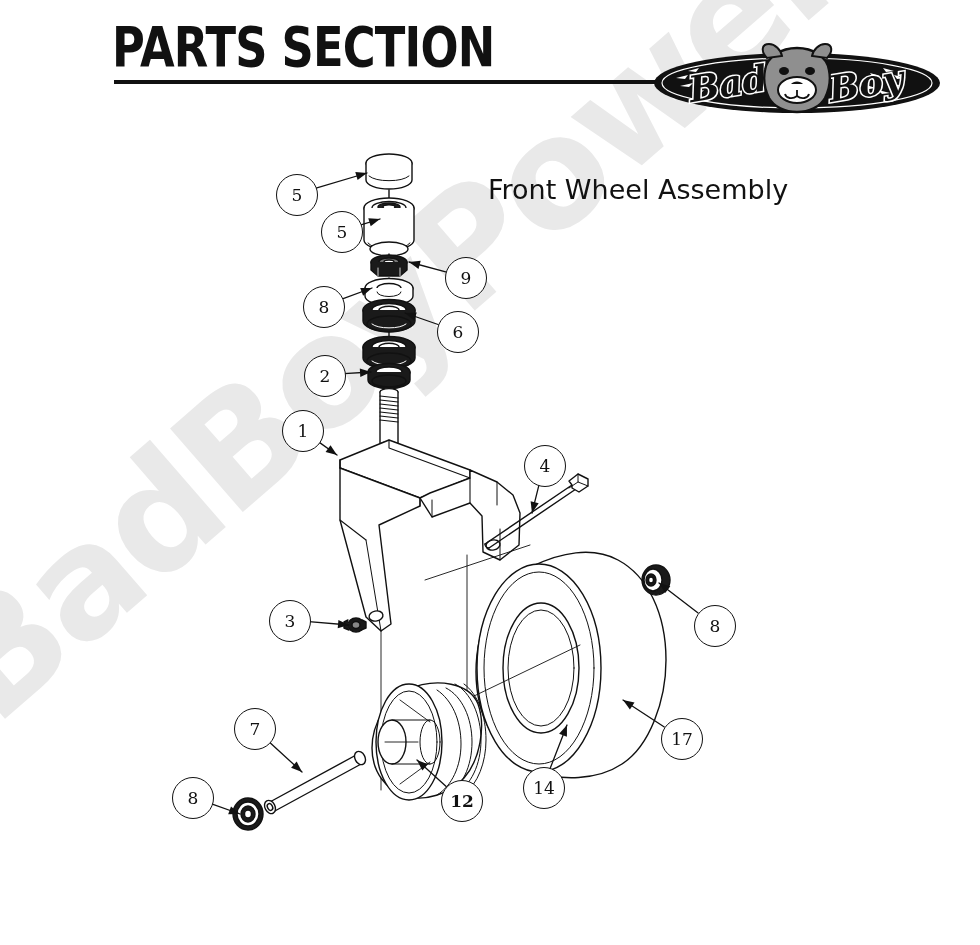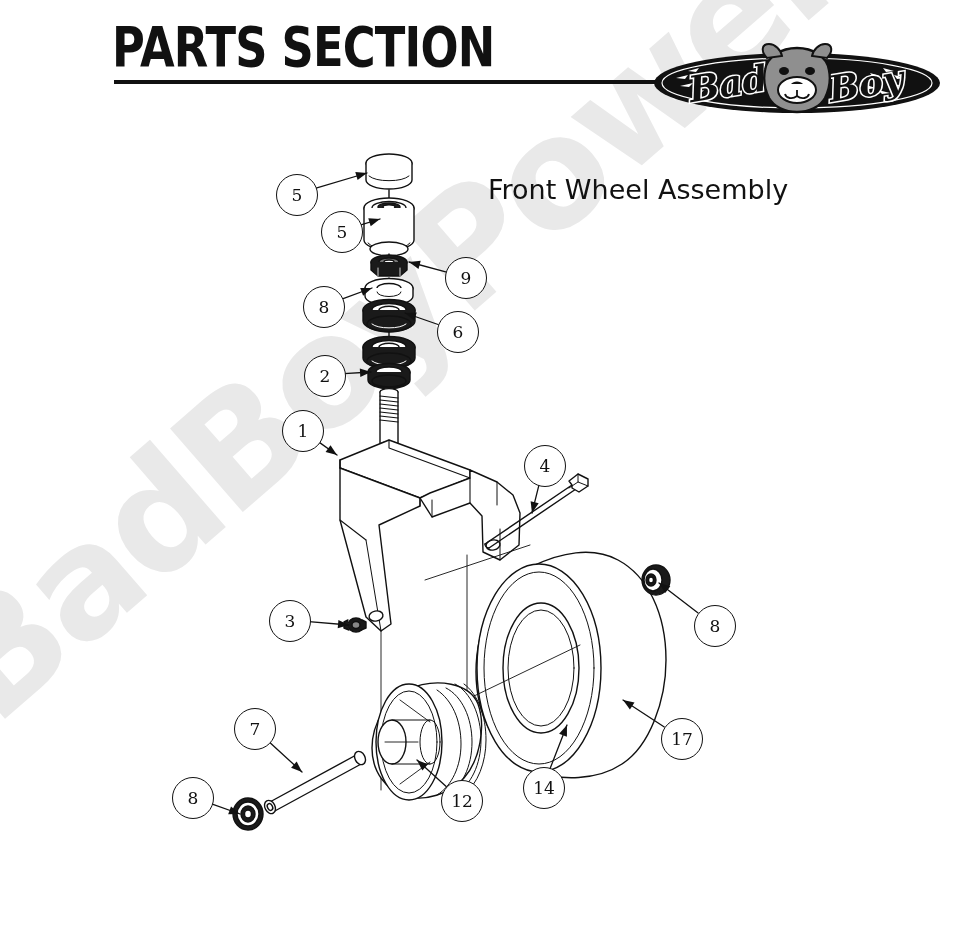--- a/index.html
+++ b/index.html
@@ -398,18 +398,18 @@
       <div class="callout" style="left: 465px; top: 277px;">9</div>
       <div class="callout" style="left: 323px; top: 306px;">8</div>
       <div class="callout" style="left: 457px; top: 331px;">6</div>
       <div class="callout" style="left: 324px; top: 375px;">2</div>
       <div class="callout" style="left: 302px; top: 430px;">1</div>
       <div class="callout" style="left: 544px; top: 465px;">4</div>
       <div class="callout" style="left: 289px; top: 620px;">3</div>
       <div class="callout" style="left: 714px; top: 625px;">8</div>
       <div class="callout" style="left: 681px; top: 738px;">17</div>
       <div class="callout" style="left: 543px; top: 787px;">14</div>
-      <div class="callout" style="left: 461px; top: 800px;">12</div>
+      <div class="callout" style="left: 461px; top: 800px; font-weight: bold;">12</div>
       <div class="callout" style="left: 254px; top: 728px;">7</div>
       <div class="callout" style="left: 192px; top: 797px;">8</div>
     </div>
 
 </div>
 
 </body></html>

